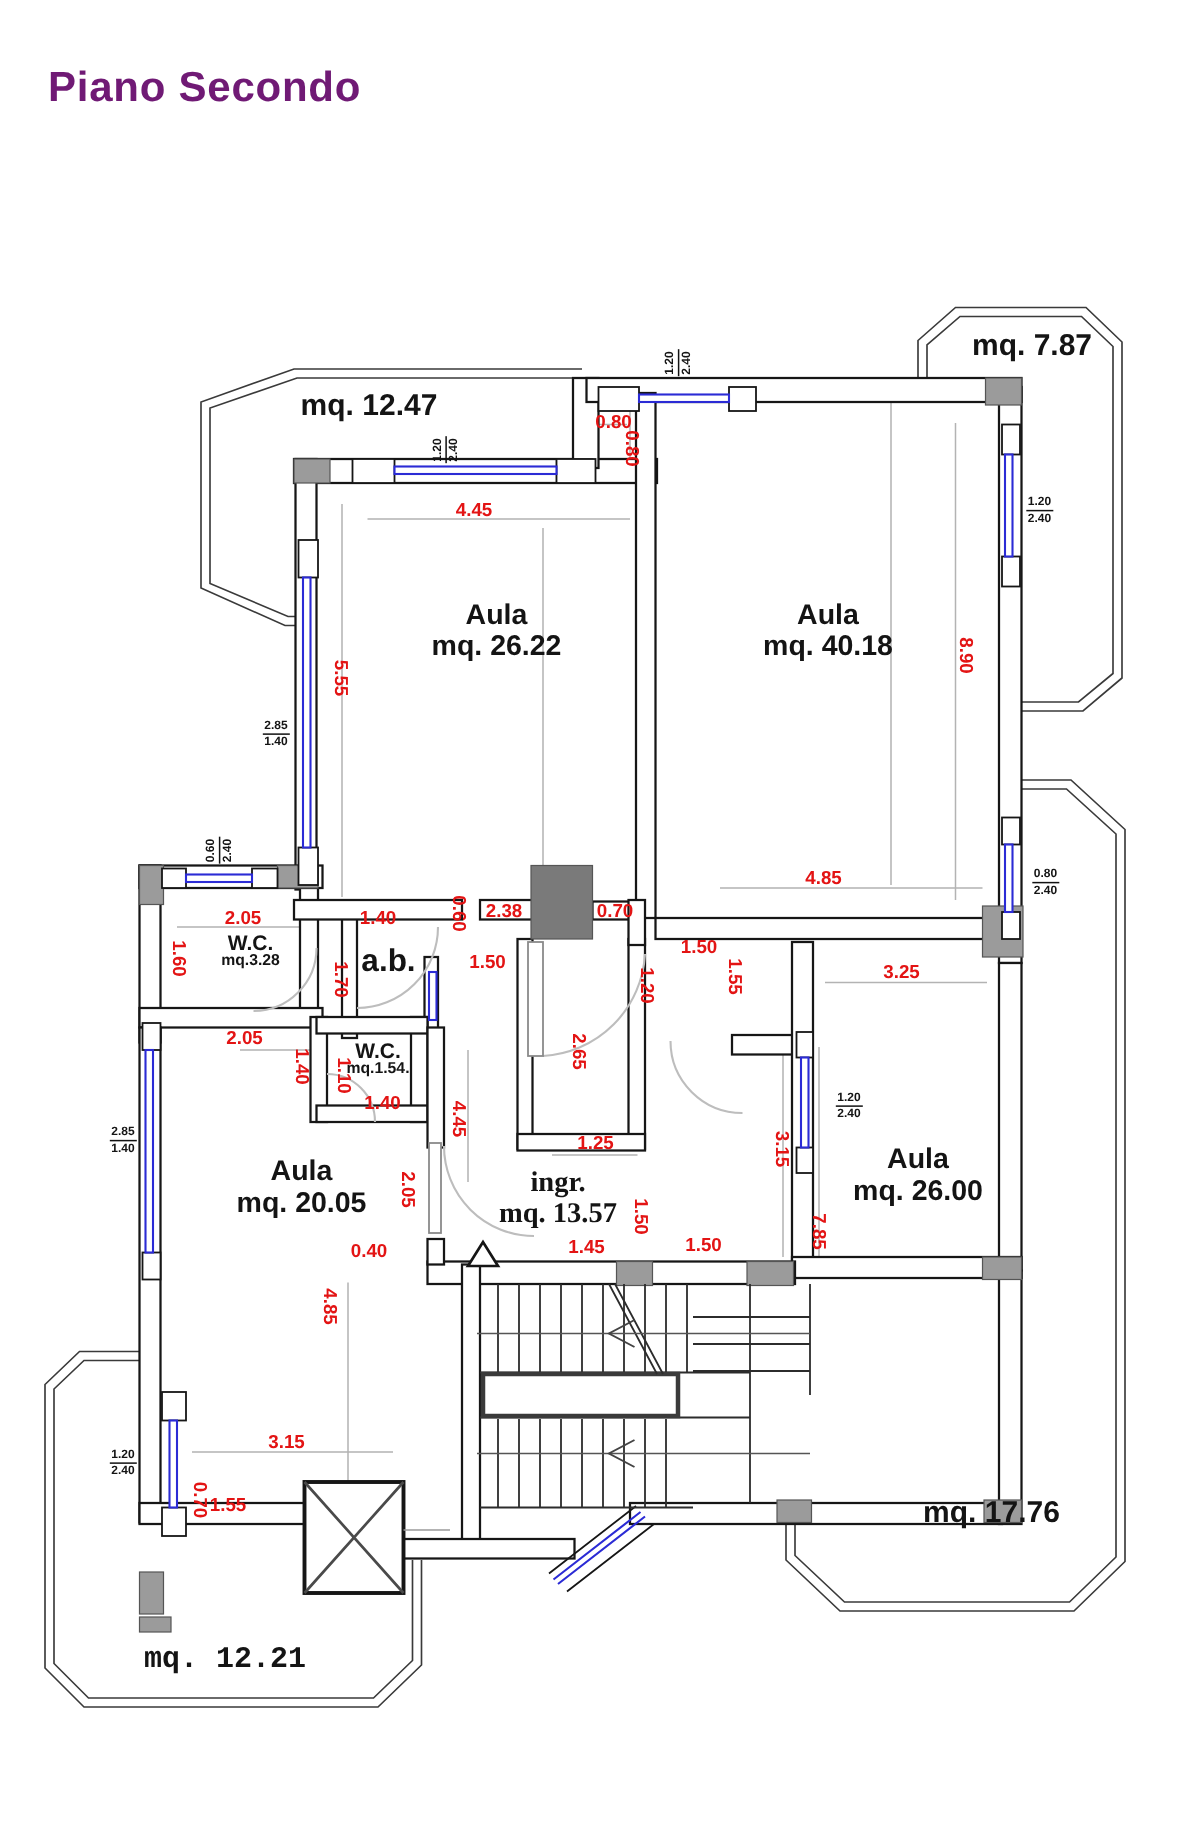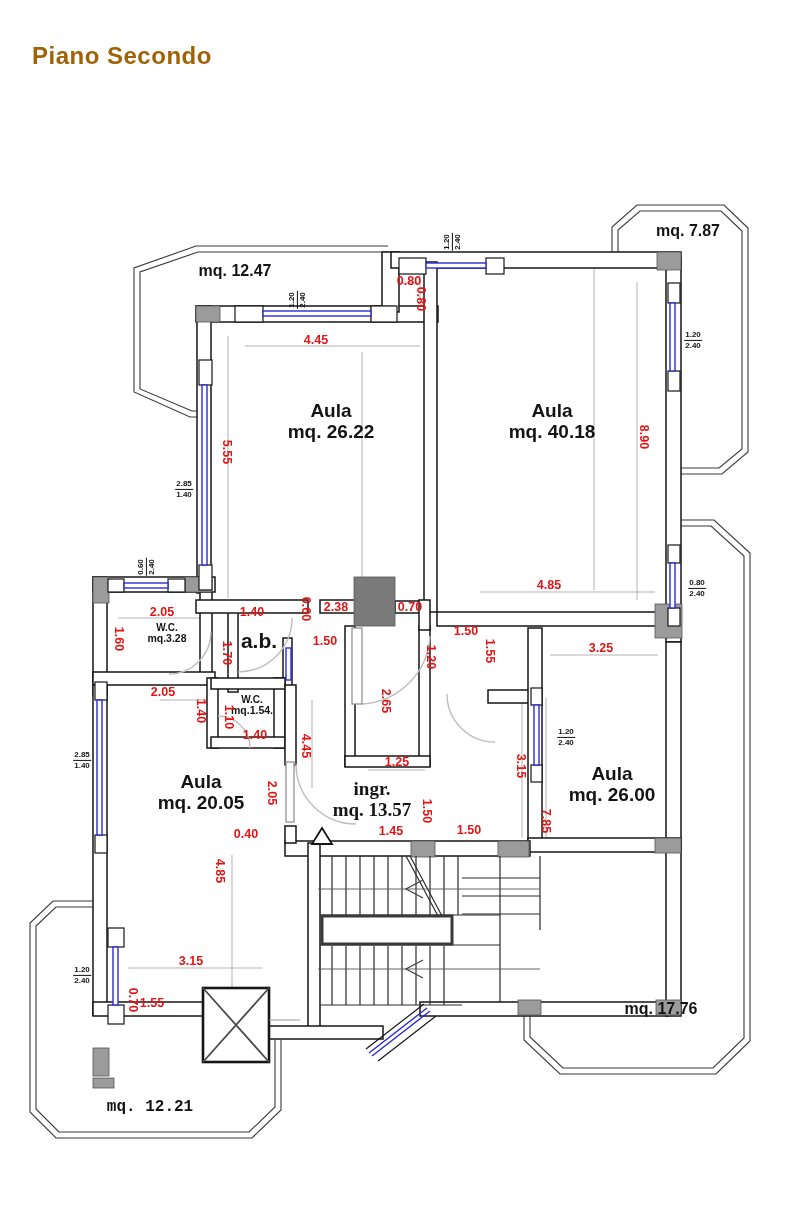--- a/index.html
+++ b/index.html
@@ -1,28 +1,28 @@
 <!DOCTYPE html>
 <html><head>
 <meta charset="utf-8">
 <style>
   html,body{margin:0;padding:0;background:#fff;}
   #page{position:relative;width:800px;height:1221px;background:#fff;overflow:hidden;
         font-family:"Liberation Sans",sans-serif;}
   #plan-svg{position:absolute;left:0;top:0;}
-  .title{position:absolute;left:32px;top:40px;font-weight:bold;font-size:24px;
-         color:#a16207;line-height:1.3;letter-spacing:.5px;}
+  .title{position:absolute;left:32px;top:40px;font-weight:bold;font-size:28px;
+         color:#701a75;line-height:1.3;letter-spacing:.5px;}
   #labels{position:absolute;left:0;top:0;width:800px;height:1221px;pointer-events:none;}
   .lbl{position:absolute;transform:translate(-50%,-50%);text-align:center;
        white-space:nowrap;color:#141414;}
   .rooms{font-weight:bold;font-size:19px;line-height:1.12;}
-  .rooms.sm .l1{font-size:10px;line-height:1.0;}
+  .rooms.sm .l1{font-size:14px;line-height:1.0;}
   .rooms.sm .l2{font-size:10.5px;line-height:1.1;}
   .rooms.ab{font-size:21px;}
-  .zones{font-weight:bold;font-size:16px;}
+  .zones{font-weight:bold;font-size:20px;}
   .dims_h,.dims_v{color:#e31414;font-weight:bold;font-size:12.5px;}
   .dims_v{transform:translate(-50%,-50%) rotate(90deg);}
   .tags{font-size:8px;font-weight:bold;line-height:1.2;}
   .tags .l1{border-bottom:1px solid #111;padding:0 1px;}
   .tags.rot{transform:translate(-50%,-50%) rotate(-90deg);}
 </style>
 </head>
 <body>
 
 <div id="page">
@@ -206,21 +206,21 @@
       </div>
       <div class="lbl rooms sm" style="left: 167px; top: 634px;">
         <div class="l1">W.C.</div>
         <div class="l2">mq.3.28</div>
       </div>
       <div class="lbl rooms sm" style="left: 252px; top: 706px;">
         <div class="l1">W.C.</div>
         <div class="l2">mq.1.54.</div>
       </div>
       <div class="lbl rooms ab" style="left: 259px; top: 641px;">a.b.</div>
-      <div class="lbl zones" style="left: 235px; top: 271px;">mq. 12.47</div>
+      <div class="lbl zones" style="left: 246px; top: 271px;">mq. 12.47</div>
       <div class="lbl zones" style="left: 688px; top: 231px;">mq. 7.87</div>
       <div class="lbl zones" style="left: 637px; top: 1009px; margin-left: 24px;">mq. 17.76</div>
       <div class="lbl zones" style="left: 150px; top: 1107px; font-family: Liberation Mono, monospace;">mq. 12.21</div>
       <div class="lbl dims_h" style="left: 409px; top: 281px;">0.80</div>
       <div class="lbl dims_h" style="left: 316px; top: 340px;">4.45</div>
       <div class="lbl dims_h" style="left: 162px; top: 612px;">2.05</div>
       <div class="lbl dims_h" style="left: 252px; top: 612px;">1.40</div>
       <div class="lbl dims_h" style="left: 336px; top: 607px;">2.38</div>
       <div class="lbl dims_h" style="left: 410px; top: 607px;">0.70</div>
       <div class="lbl dims_h" style="left: 549px; top: 585px;">4.85</div>

